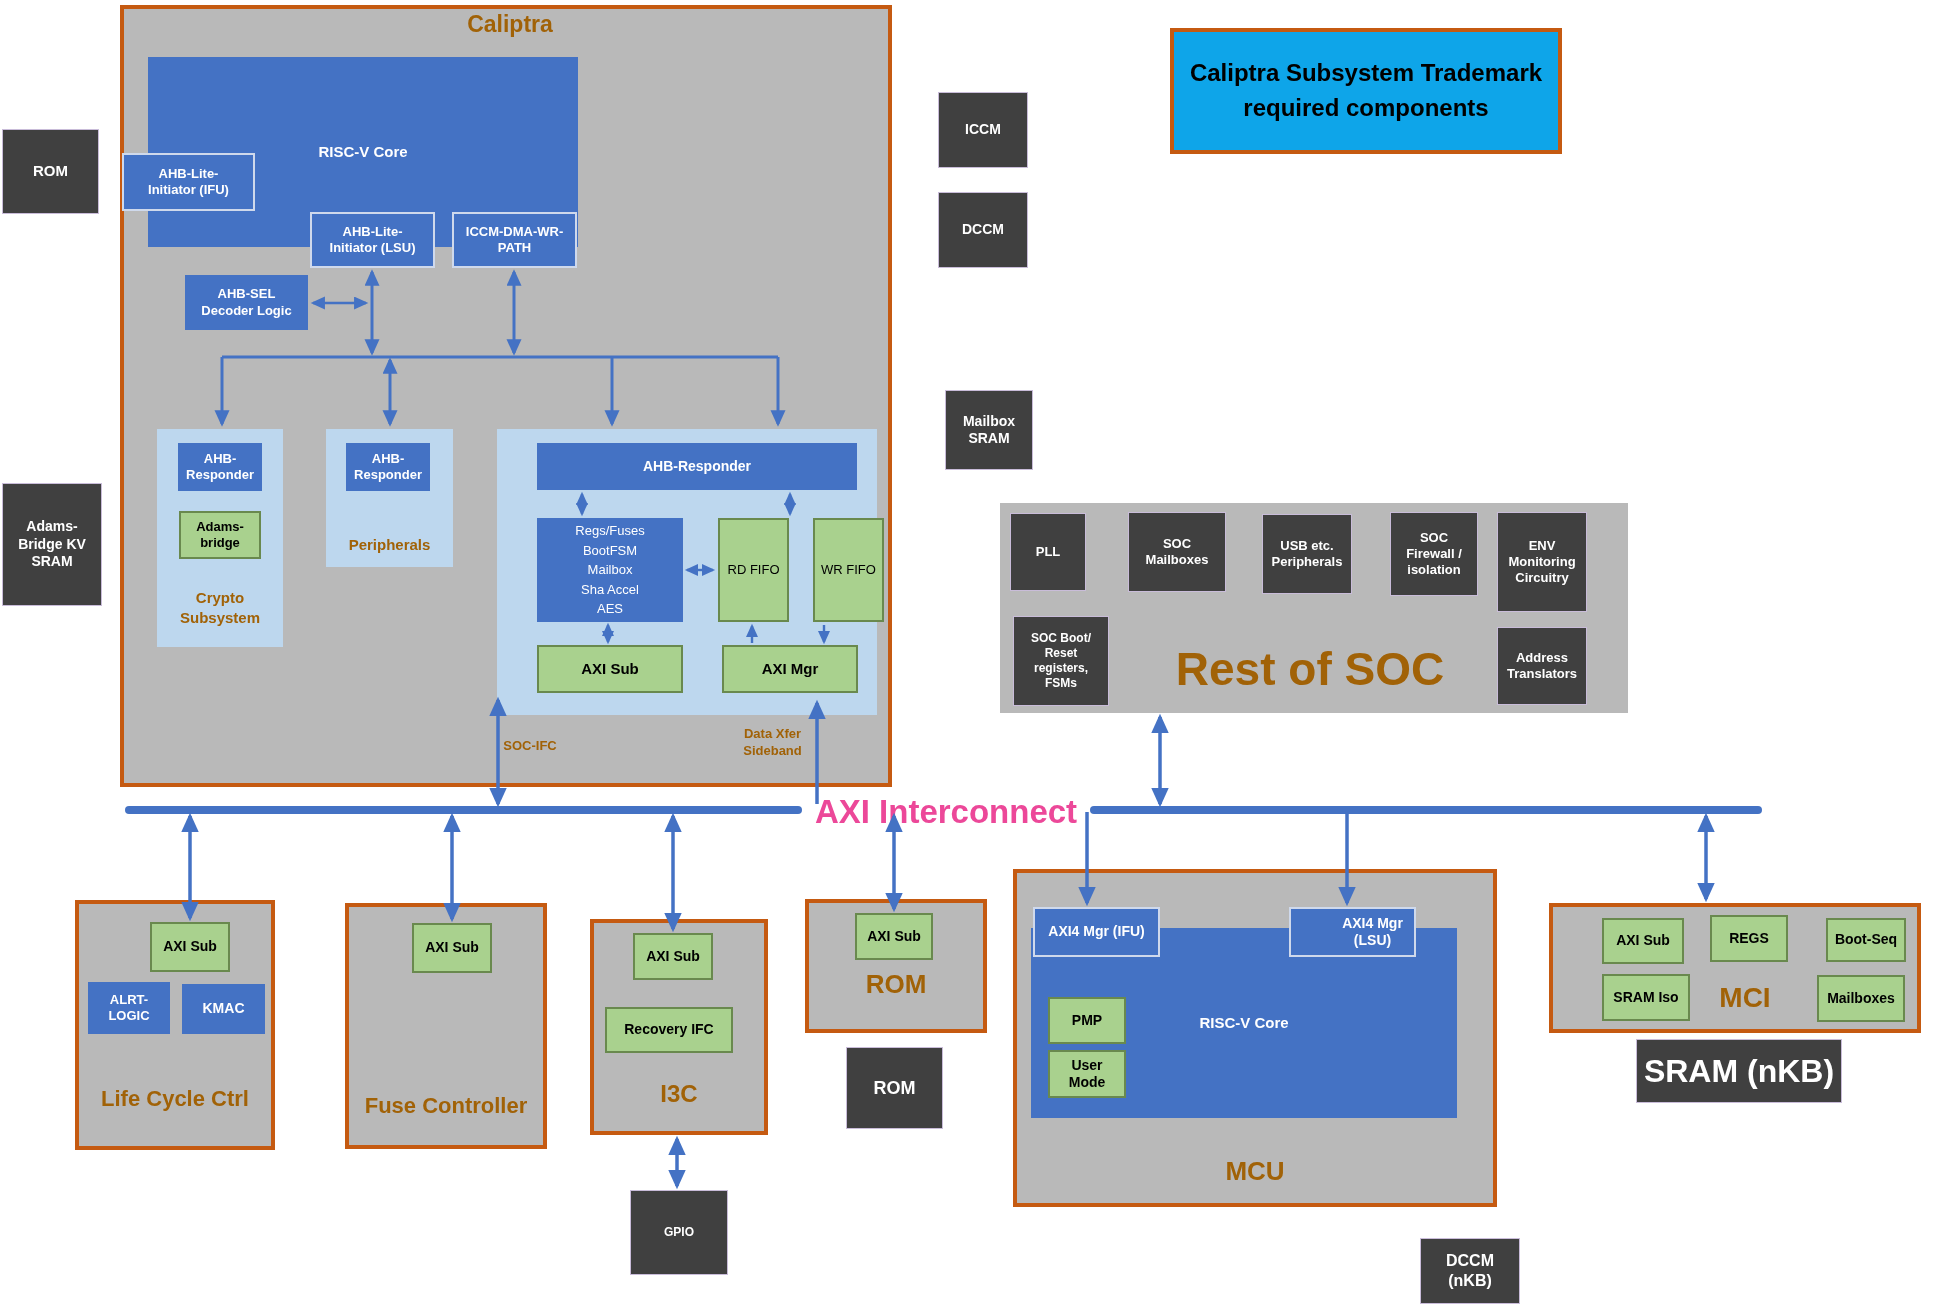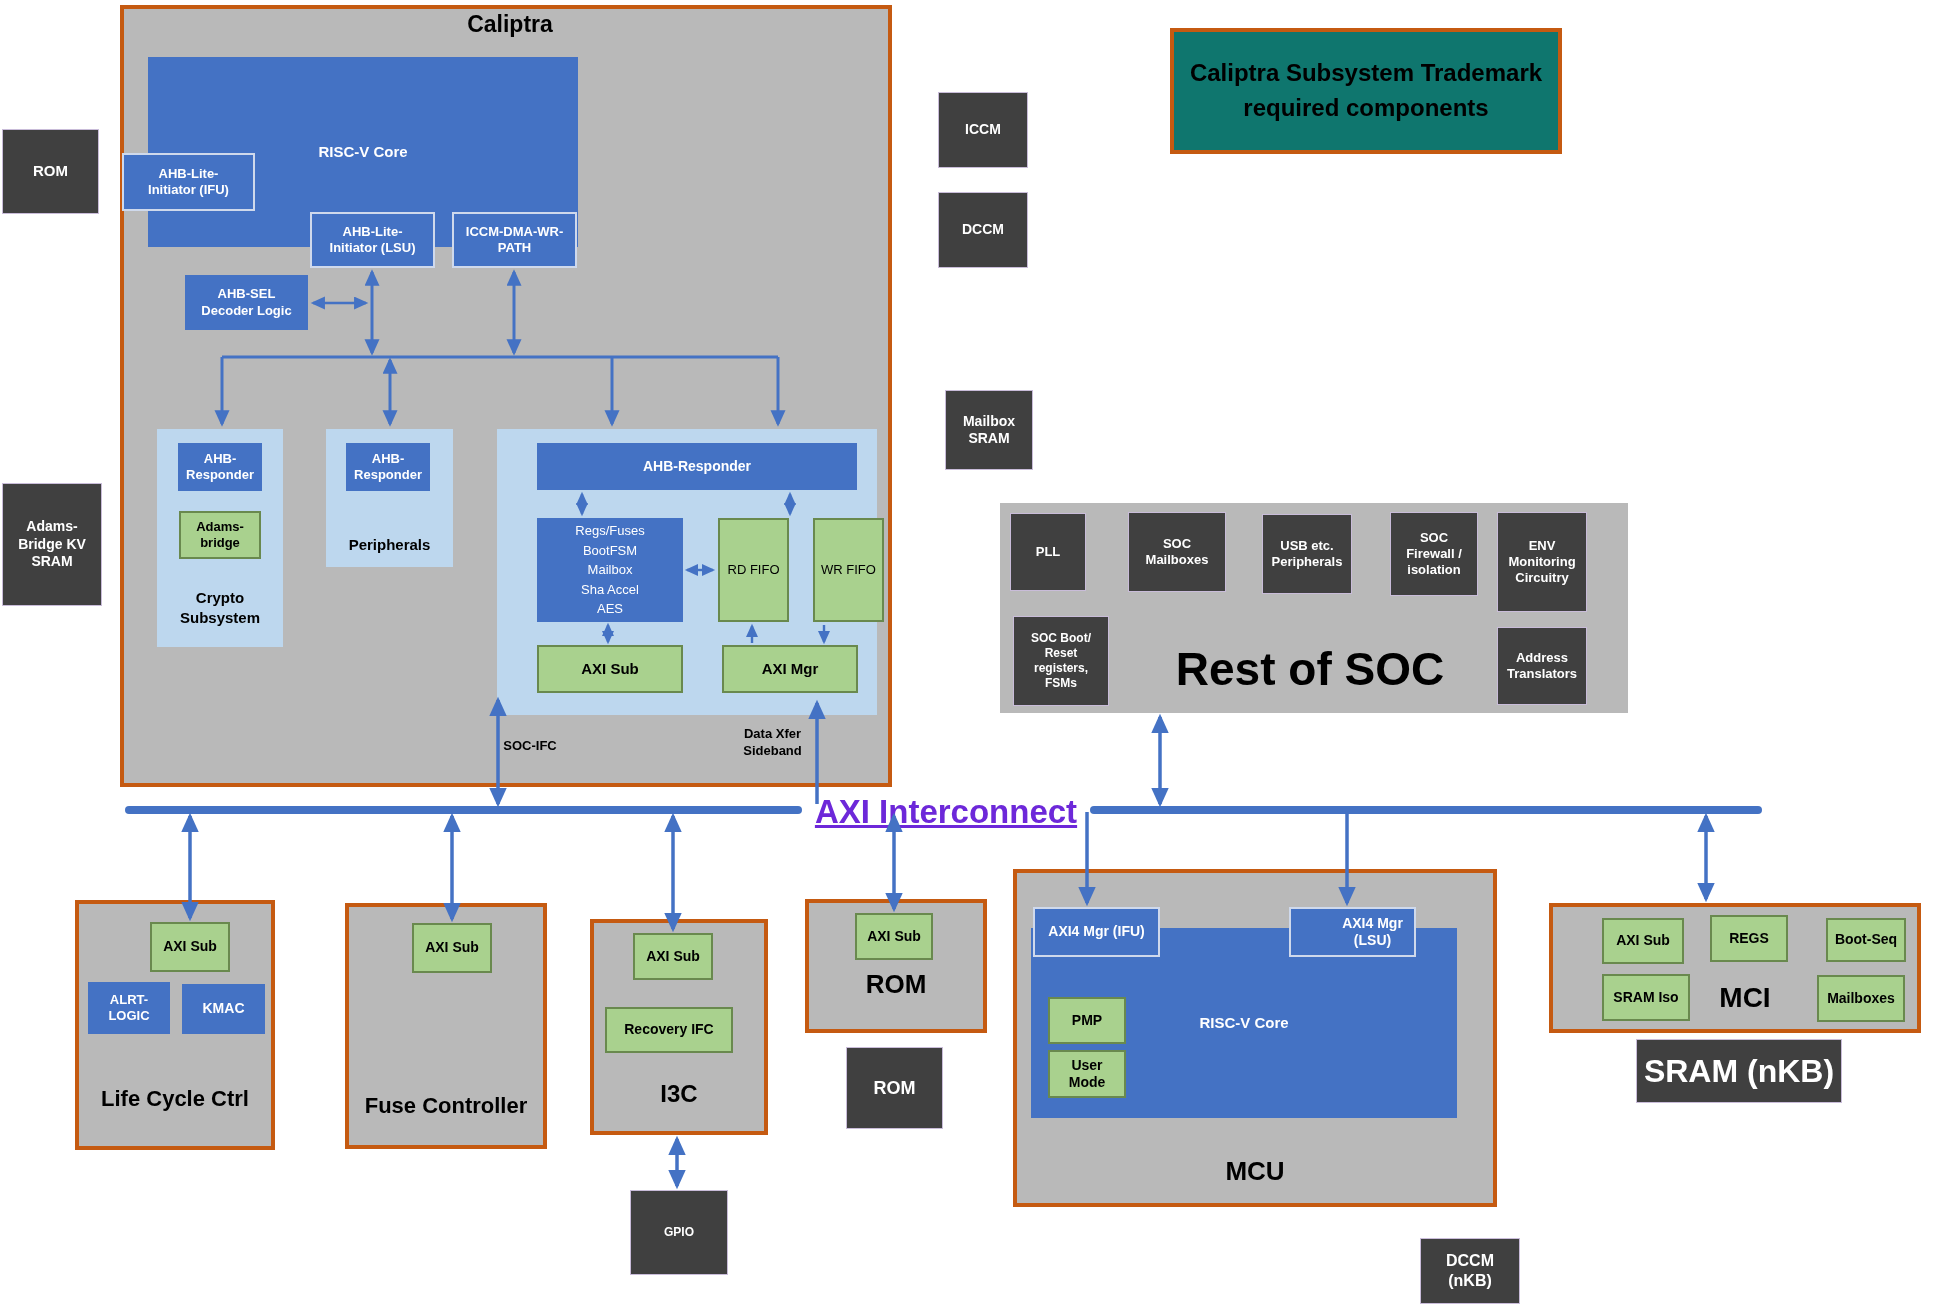--- a/index.html
+++ b/index.html
@@ -6,21 +6,21 @@
   #canvas{position:relative;width:1939px;height:1305px;font-family:"Liberation Sans",sans-serif;overflow:hidden;}
   .b{position:absolute;box-sizing:border-box;display:flex;align-items:center;justify-content:center;
      text-align:center;font-weight:bold;white-space:pre-line;line-height:1.25;}
   .blue{background:#4472C4;color:#fff;font-size:13px;}
   .brd{border:2px solid #cfd9ec;}
   .green{background:#A9D18E;border:2px solid #69894e;color:#000;font-size:14px;}
   .greenN{font-weight:normal;}
   .purple{background:#404040;color:#fff;border:1px solid #c9bcd9;font-size:13px;}
   .lb{background:#BDD7EE;}
   .gray{background:#B9B9B9;border:4px solid #C55A11;}
-  .txt{position:absolute;white-space:pre-line;text-align:center;font-weight:bold;color:#000000;line-height:1.3;}
+  .txt{position:absolute;white-space:pre-line;text-align:center;font-weight:bold;color:#a16207;line-height:1.3;}
   svg.conn{position:absolute;left:0;top:0;z-index:60;pointer-events:none;}
 </style>
 </head>
 <body>
 
 <div id="canvas">
 
   <div class="b purple" style="left:2px;top:129px;width:97px;height:85px;font-size:15px;"><span>ROM</span></div>
   <div class="b purple" style="left:2px;top:483px;width:100px;height:123px;font-size:14px;"><span>Adams-
 Bridge KV
@@ -65,21 +65,21 @@
   <div class="b green" style="left:722px;top:645px;width:136px;height:48px;font-size:15px;"><span>AXI Mgr</span></div>
   <div class="txt" style="left:495px;top:738px;width:70px;font-size:13px;">SOC-IFC</div>
   <div class="txt" style="left:725px;top:726px;width:95px;font-size:13px;">Data Xfer
 Sideband</div>
 
   <div class="b purple" style="left:938px;top:92px;width:90px;height:76px;font-size:14px;"><span>ICCM</span></div>
   <div class="b purple" style="left:938px;top:192px;width:90px;height:76px;font-size:14px;"><span>DCCM</span></div>
   <div class="b purple" style="left:945px;top:390px;width:88px;height:80px;font-size:14px;"><span>Mailbox
 SRAM</span></div>
 
-  <div class="b" style="left:1170px;top:28px;width:392px;height:126px;background:#0f766e;border:4px solid #C55A11;font-size:24px;color:#000;line-height:1.45;"><span>Caliptra Subsystem Trademark
+  <div class="b" style="left:1170px;top:28px;width:392px;height:126px;background:#0ea5e9;border:4px solid #C55A11;font-size:24px;color:#000;line-height:1.45;"><span>Caliptra Subsystem Trademark
 required components</span></div>
 
   <div class="b" style="left:1000px;top:503px;width:628px;height:210px;background:#B9B9B9;"></div>
   <div class="b purple" style="left:1010px;top:513px;width:76px;height:78px;"><span>PLL</span></div>
   <div class="b purple" style="left:1128px;top:512px;width:98px;height:80px;"><span>SOC
 Mailboxes</span></div>
   <div class="b purple" style="left:1262px;top:514px;width:90px;height:80px;"><span>USB etc.
 Peripherals</span></div>
   <div class="b purple" style="left:1390px;top:512px;width:88px;height:84px;"><span>SOC
 Firewall /
@@ -88,21 +88,21 @@
 Monitoring
 Circuitry</span></div>
   <div class="b purple" style="left:1013px;top:616px;width:96px;height:90px;font-size:12px;"><span>SOC Boot/
 Reset
 registers,
 FSMs</span></div>
   <div class="txt" style="left:1125px;top:640px;width:370px;font-size:46px;">Rest of SOC</div>
   <div class="b purple" style="left:1497px;top:627px;width:90px;height:78px;"><span>Address
 Translators</span></div>
 
-  <div class="txt" style="left:781px;top:791px;width:330px;font-size:33px;color:#6d28d9;text-decoration:underline;">AXI Interconnect</div>
+  <div class="txt" style="left:781px;top:791px;width:330px;font-size:33px;color:#ec4899;">AXI Interconnect</div>
 
   <div class="b gray" style="left:75px;top:900px;width:200px;height:250px;"></div>
   <div class="b green" style="left:150px;top:922px;width:80px;height:50px;"><span>AXI Sub</span></div>
   <div class="b blue" style="left:88px;top:982px;width:82px;height:52px;"><span>ALRT-
 LOGIC</span></div>
   <div class="b blue" style="left:182px;top:984px;width:83px;height:50px;font-size:14px;"><span>KMAC</span></div>
   <div class="txt" style="left:75px;top:1085px;width:200px;font-size:22px;">Life Cycle Ctrl</div>
 
   <div class="b gray" style="left:345px;top:903px;width:202px;height:246px;"></div>
   <div class="b green" style="left:412px;top:923px;width:80px;height:50px;"><span>AXI Sub</span></div>

